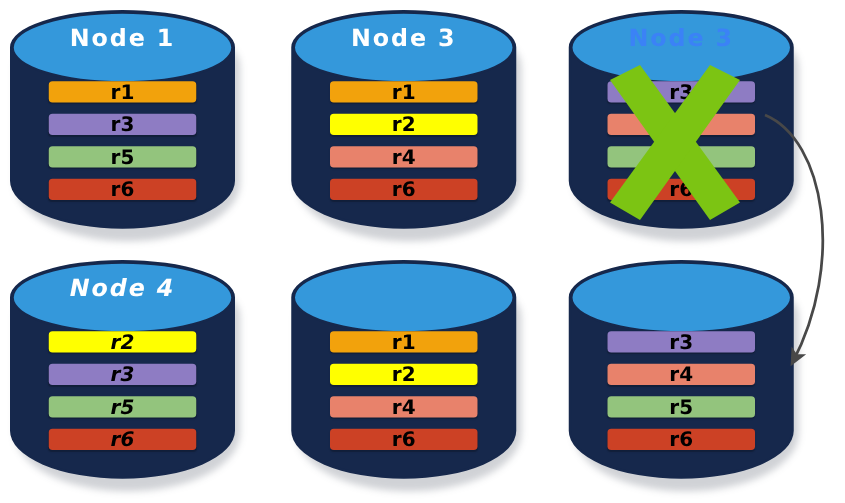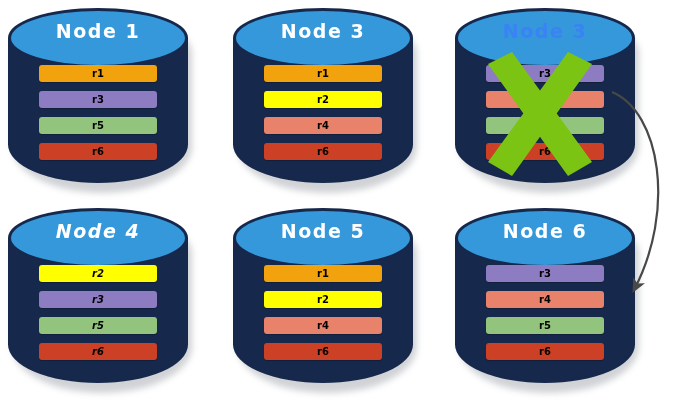--- a/index.html
+++ b/index.html
@@ -88,21 +88,21 @@
     width: 118px;
     z-index: 2;
   }
 
   .row-bar {
     height: 17px;
     border-radius: 3px;
     margin-bottom: 9px;
     text-align: center;
     line-height: 17px;
-    font-size: 10px;
+    font-size: 16px;
     font-weight: bold;
     color: #000000;
     font-family: "DejaVu Sans", sans-serif;
     box-shadow: 0 1px 1px rgba(0,0,0,0.25);
   }
 
   
   .cross {
     position: absolute;
     z-index: 5;
@@ -171,33 +171,31 @@
           <div class="row-bar" style="background: rgb(255, 255, 0);">r2</div>
           <div class="row-bar" style="background: rgb(142, 124, 195);">r3</div>
           <div class="row-bar" style="background: rgb(147, 196, 125);">r5</div>
           <div class="row-bar" style="background: rgb(204, 65, 37);">r6</div>
         </div>
       </div>
       <div class="node" style="left: 233px; top: 208px;">
         <div class="node-shadow"></div>
         <div class="node-body" style="background: rgb(22, 40, 76); border-color: rgb(22, 40, 76);"></div>
         <div class="node-top" style="background: rgb(52, 152, 219); border-color: rgb(22, 40, 76);"></div>
-        <div class="node-label" style="color: rgb(255, 255, 255);">Node 5</div>
         <div class="rows">
           <div class="row-bar" style="background: rgb(242, 162, 12);">r1</div>
           <div class="row-bar" style="background: rgb(255, 255, 0);">r2</div>
           <div class="row-bar" style="background: rgb(232, 130, 107);">r4</div>
           <div class="row-bar" style="background: rgb(204, 65, 37);">r6</div>
         </div>
       </div>
       <div class="node" style="left: 455px; top: 208px;">
         <div class="node-shadow"></div>
         <div class="node-body" style="background: rgb(22, 40, 76); border-color: rgb(22, 40, 76);"></div>
         <div class="node-top" style="background: rgb(52, 152, 219); border-color: rgb(22, 40, 76);"></div>
-        <div class="node-label" style="color: rgb(255, 255, 255);">Node 6</div>
         <div class="rows">
           <div class="row-bar" style="background: rgb(142, 124, 195);">r3</div>
           <div class="row-bar" style="background: rgb(232, 130, 107);">r4</div>
           <div class="row-bar" style="background: rgb(147, 196, 125);">r5</div>
           <div class="row-bar" style="background: rgb(204, 65, 37);">r6</div>
         </div>
       </div>
     </div>
 
   <svg class="cross" style="left:480px; top:50px;" width="120" height="140" viewBox="0 0 120 140">

